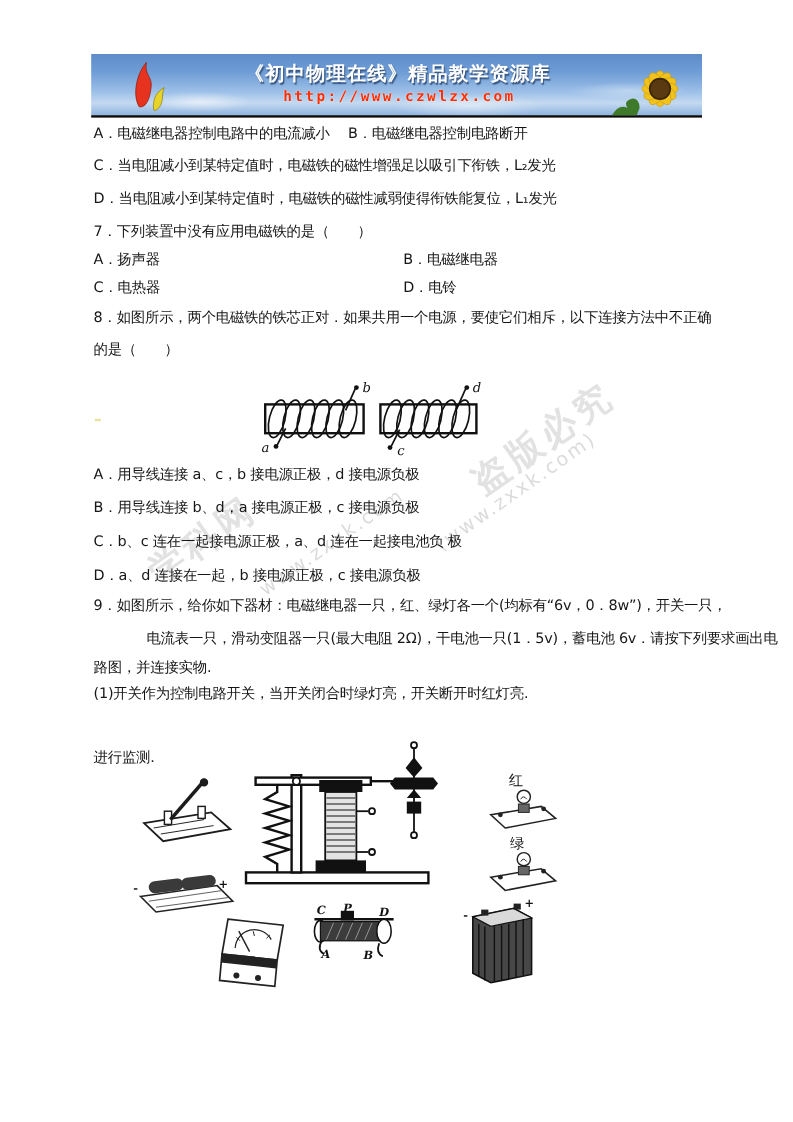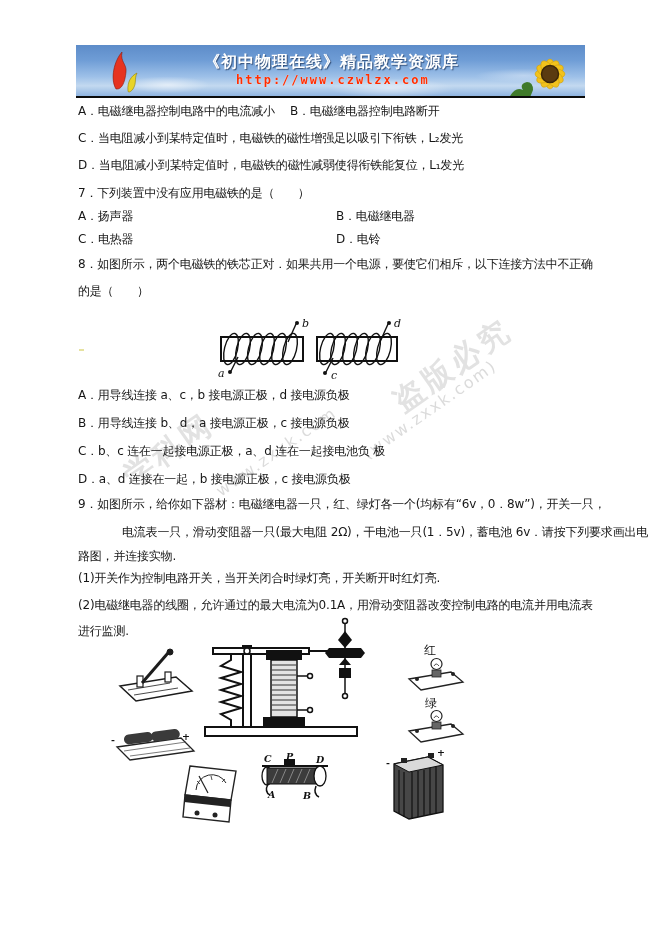--- a/index.html
+++ b/index.html
@@ -152,21 +152,20 @@
 
   <div class="line" style="top:388px;">A．用导线连接 a、c，b 接电源正极，d 接电源负极</div>
   <div class="line" style="top:416px;">B．用导线连接 b、d，a 接电源正极，c 接电源负极</div>
   <div class="line" style="top:444px;">C．b、c 连在一起接电源正极，a、d 连在一起接电池负 极</div>
   <div class="line" style="top:472px;">D．a、d 连接在一起，b 接电源正极，c 接电源负极</div>
 
   <div class="line" style="top:497px;">9．如图所示，给你如下器材：电磁继电器一只，红、绿灯各一个(均标有“6v，0．8w”)，开关一只，</div>
   <div class="line" style="top:525px;margin-left:44px;">电流表一只，滑动变阻器一只(最大电阻 2Ω)，干电池一只(1．5v)，蓄电池 6v．请按下列要求画出电</div>
   <div class="line" style="top:549px;">路图，并连接实物.</div>
   <div class="line" style="top:571px;">(1)开关作为控制电路开关，当开关闭合时绿灯亮，开关断开时红灯亮.</div>
-  <div class="line" style="top:598px;">(2)电磁继电器的线圈，允许通过的最大电流为0.1A，用滑动变阻器改变控制电路的电流并用电流表</div>
   <div class="line" style="top:624px;">进行监测.</div>
 
   <svg class="fig" style="left:95px; top:615px;" width="495" height="245" viewBox="95 615 495 245">
 
     <g stroke="#1c1c1c" fill="#fff">
       <path d="M120,686 L176,677 L192,691 L136,701 Z" stroke-width="1.5"></path>
       <path d="M128,690 L170,683 M134,695 L178,688" stroke-width="0.8"></path>
       <rect x="137" y="676" width="6" height="11" stroke-width="1.2"></rect>
       <rect x="165" y="672" width="6" height="10" stroke-width="1.2"></rect>
       <line x1="142" y1="683" x2="168" y2="653" stroke-width="3"></line>

